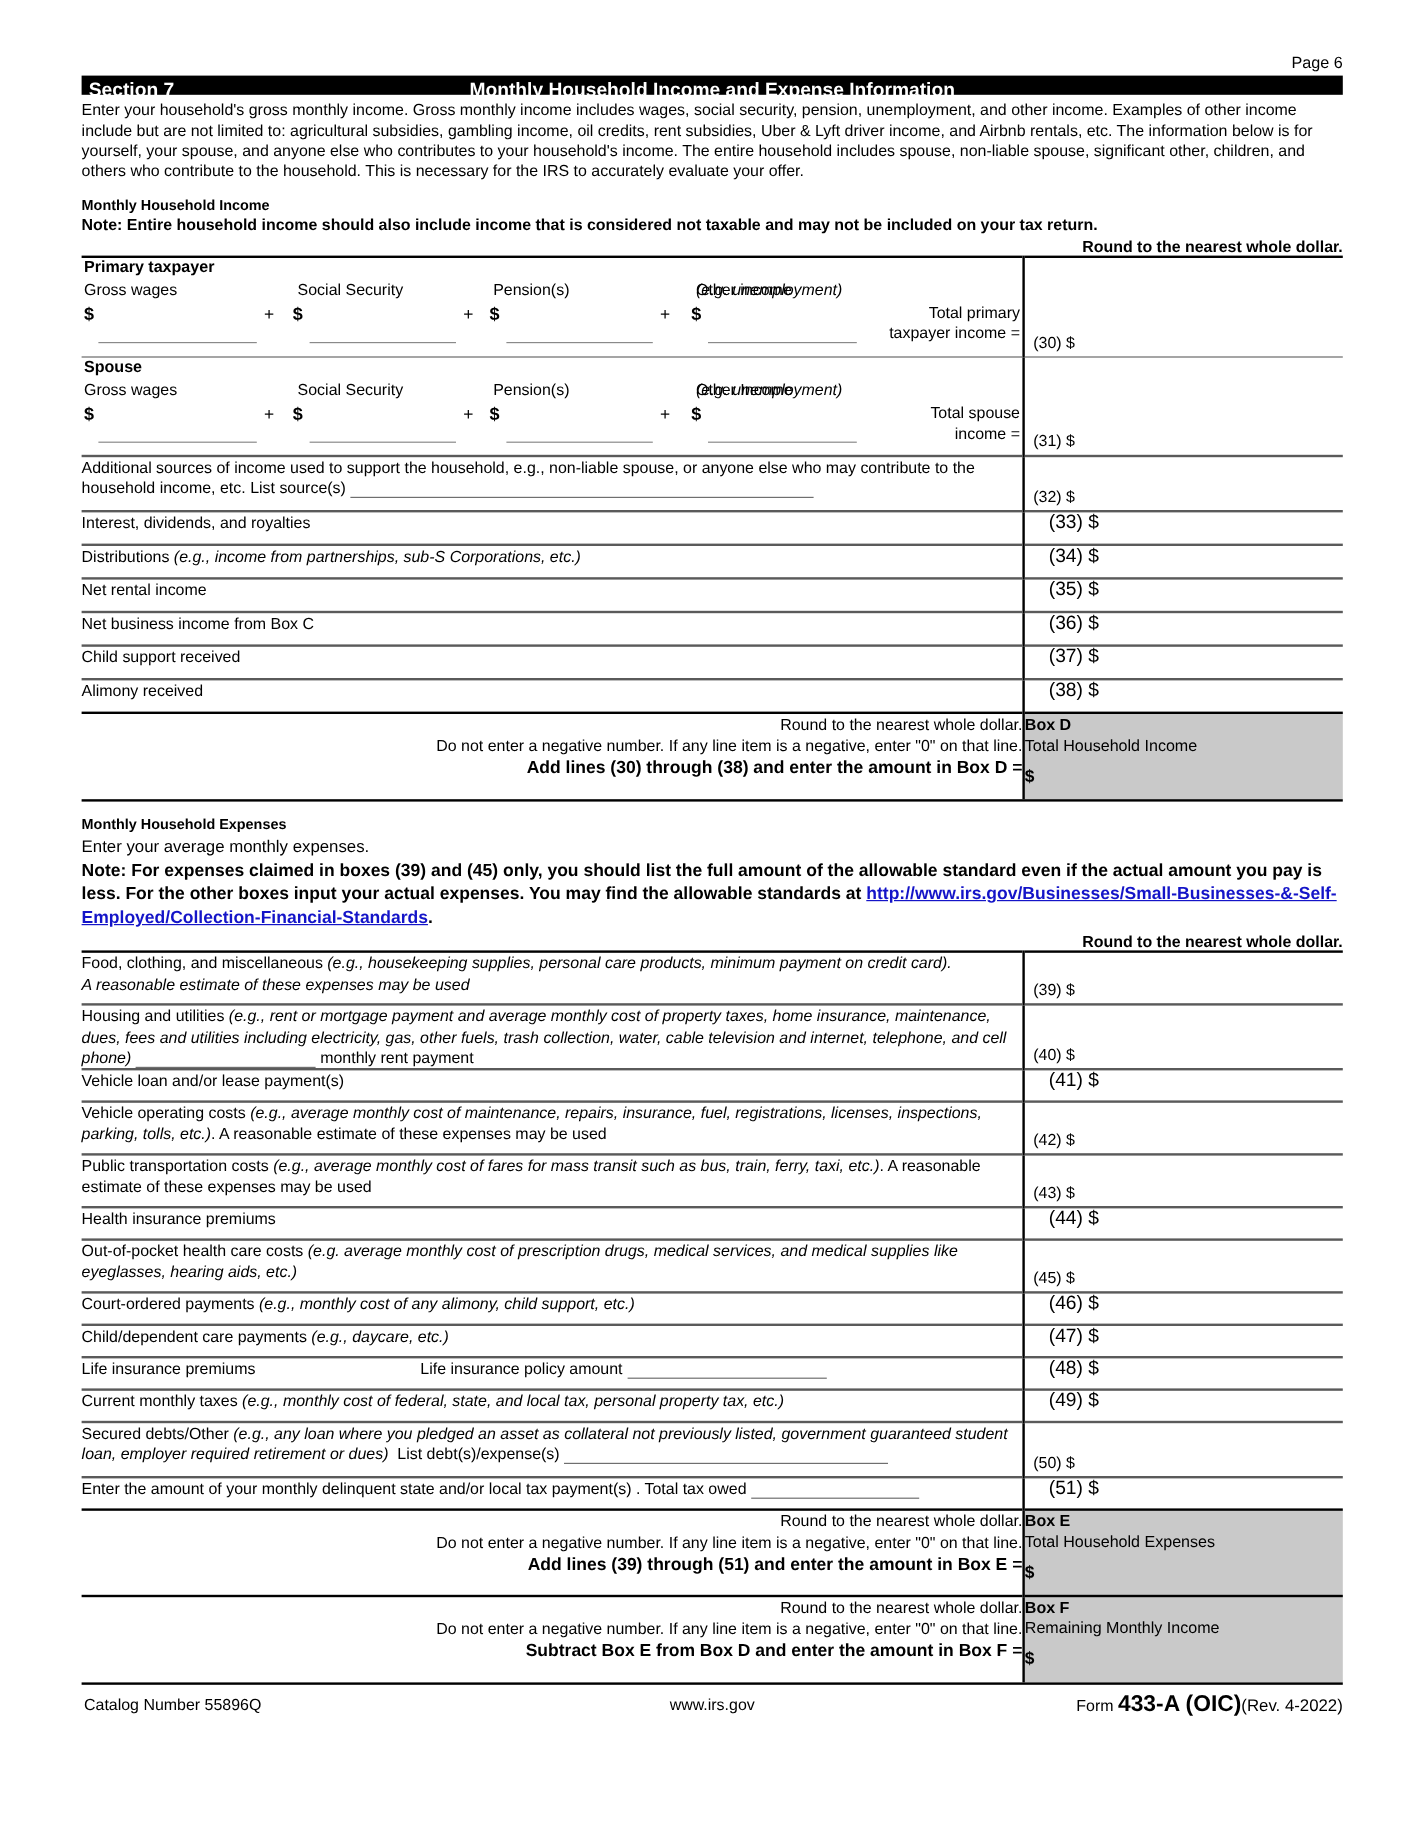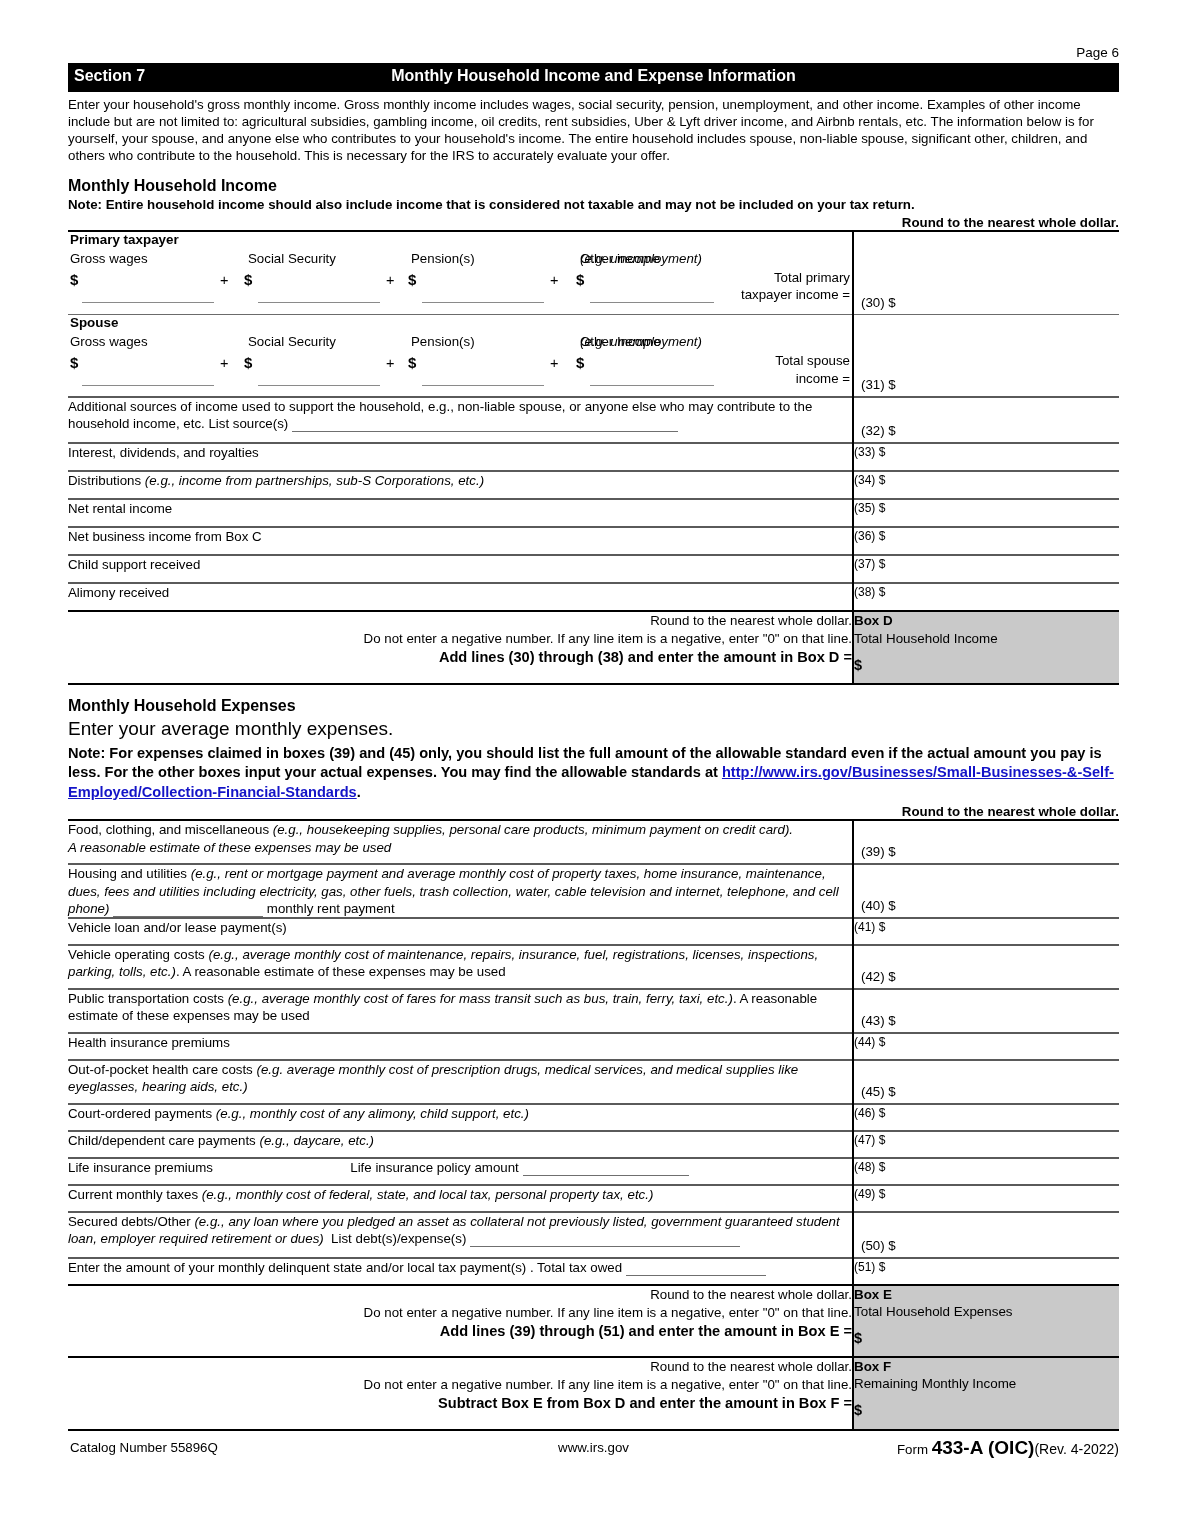--- a/index.html
+++ b/index.html
@@ -15,52 +15,52 @@
   .page { position: relative; width: 1187px; height: 1536px; padding: 0; }
   .wrap { position: absolute; left: 68px; top: 0; width: 1051px; }
 
   
   .page-num {
     text-align: right; font-size: 13.5px; padding-top: 45px; padding-bottom: 3px;
   }
   .section-bar {
     background: #000000; color: #ffffff;
     font-weight: bold; font-size: 16px;
-    height: 29px; line-height: 26px;
+    height: 16px; line-height: 26px;
     position: relative;
   }
   .section-bar .sec-label { position: absolute; left: 6px; top: 0; }
   .section-bar .sec-title { position: absolute; left: 0; right: 0; text-align: center; }
 
   .intro { font-size: 13.3px; line-height: 1.29; padding-top: 4px; }
 
   
-  .sub-head { font-size: 16px; font-weight: bold; margin-top: 12px; }
+  .sub-head { font-size: 12px; font-weight: bold; margin-top: 12px; }
   .note-bold { font-size: 13.3px; font-weight: bold; margin-top: 1px; line-height: 1.3; }
   .round-note { font-size: 13.3px; font-weight: bold; text-align: right; margin-top: 2px; }
-  .plain-line { font-size: 19px; margin-top: 3px; }
+  .plain-line { font-size: 14px; margin-top: 3px; }
 
   
   table.grid { width: 100%; border-collapse: collapse; table-layout: fixed; }
   table.grid td { vertical-align: top; padding: 0; }
 
   .tbl-top { border-top: 2.5px solid #000; }
   .rowline { border-top: 1.5px solid #6b6b6b; }
   .rowline-dbl { border-top: 2px solid #5a5a5a; }
   .cell-left { padding: 4px 4px 4px 4px; position: relative; }
   .cell-right {
     border-left: 2.5px solid #000;
     padding: 4px 4px 4px 7px;
     position: relative;
   }
   .col-right { width: 266px; }
 
   .lbl { font-size: 13.3px; line-height: 1.28; }
   .lbl i { font-style: italic; }
-  .amt { font-size: 12px; }
+  .amt { font-size: 16px; margin-left: 20px; }
 
   
   .num-bottom { position: absolute; left: 7px; bottom: 4px; font-size: 13.3px; }
 
   
   .ent-head { font-weight: bold; font-size: 13.4px; padding-left: 2px; }
   .ent-labels { position: relative; height: 20px; margin-top: 4px; font-size: 13.3px; }
   .ent-labels span { position: absolute; top: 0; white-space: nowrap; }
   .ent-inputs { position: relative; height: 34px; font-size: 14.5px; }
   .ent-inputs .dollar { position: absolute; top: 0; font-weight: bold; font-size: 15px; }

